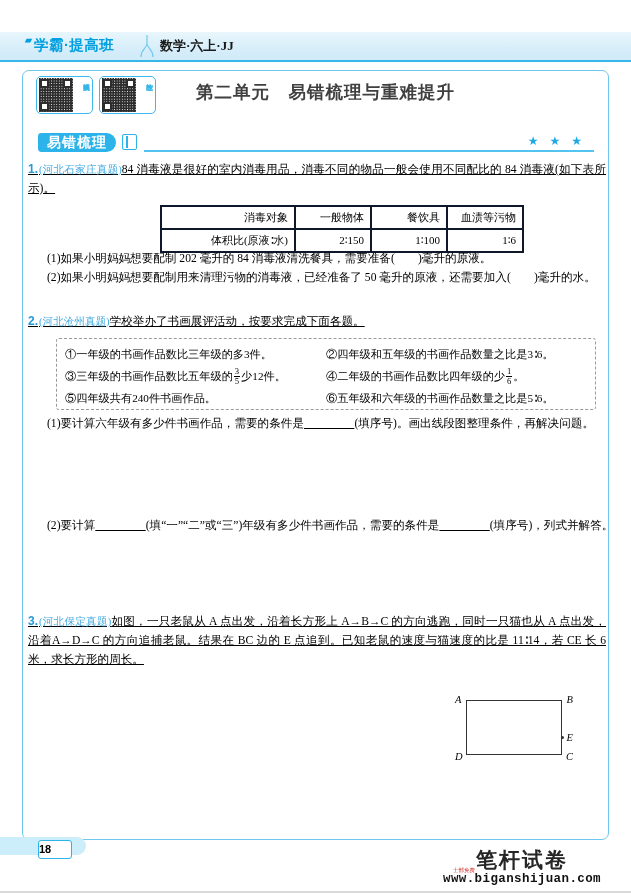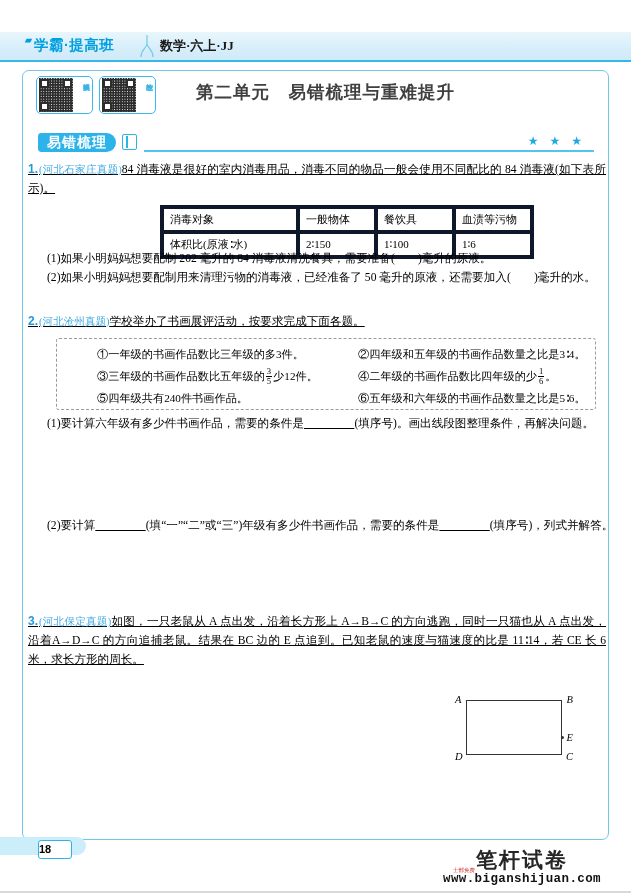--- a/index.html
+++ b/index.html
@@ -224,44 +224,44 @@
   .indent { text-indent: 0; padding-left: 19px; }
 
   
   .p1-table {
     position: absolute;
     left: 160px; top: 205px;
     border-collapse: collapse;
     font-size: 11px;
   }
   .p1-table td {
-    border: 4px solid #0f172a;
+    border: 2px solid #0f172a;
     padding: 2px 6px;
-    text-align: left;
+    text-align: right;
     white-space: nowrap;
     height: 17px;
   }
   .p1-table td.label { min-width: 120px; }
   .p1-table td.val   { min-width: 62px; }
 
   
   .cond-box {
     position: absolute;
     left: 56px; top: 338px;
     width: 540px;
     height: 72px;
     border: 1px dashed #9a9a9a;
     border-radius: 3px;
     box-sizing: border-box;
     padding: 4px 8px;
     font-size: 11.2px;
     line-height: 22px;
   }
   .cond-row { display: flex; }
-  .cond-cell { width: 50%; white-space: nowrap; margin-left: 32px; }
+  .cond-cell { width: 50%; white-space: nowrap; }
   .frac {
     display: inline-flex;
     flex-direction: column;
     vertical-align: middle;
     text-align: center;
     font-size: 8.6px;
     line-height: 9px;
     margin: 0 1px;
     position: relative;
     top: -1px;
@@ -438,21 +438,21 @@
       <span class="qnum">2.</span><span class="src">(河北沧州真题)</span><span>学校举办了书画展评活动，按要求完成下面各题。</span>
     </div>
   </div>
 
   <div class="cond-box">
     <div class="cond-row">
       <div class="cond-cell">
         <span>①</span><span>一年级的书画作品数比三年级的多3件。</span>
       </div>
       <div class="cond-cell">
-        <span>②</span><span>四年级和五年级的书画作品数量之比是3∶4。</span>
+        <span>②</span><span>四年级和五年级的书画作品数量之比是3∶6。</span>
       </div>
     </div>
     <div class="cond-row">
       <div class="cond-cell">
         <span>③</span><span>三年级的书画作品数比五年级的</span><span class="frac">
             <span class="num">3</span>
             <span class="den">5</span>
           </span><span>少12件。</span>
       </div>
       <div class="cond-cell">

